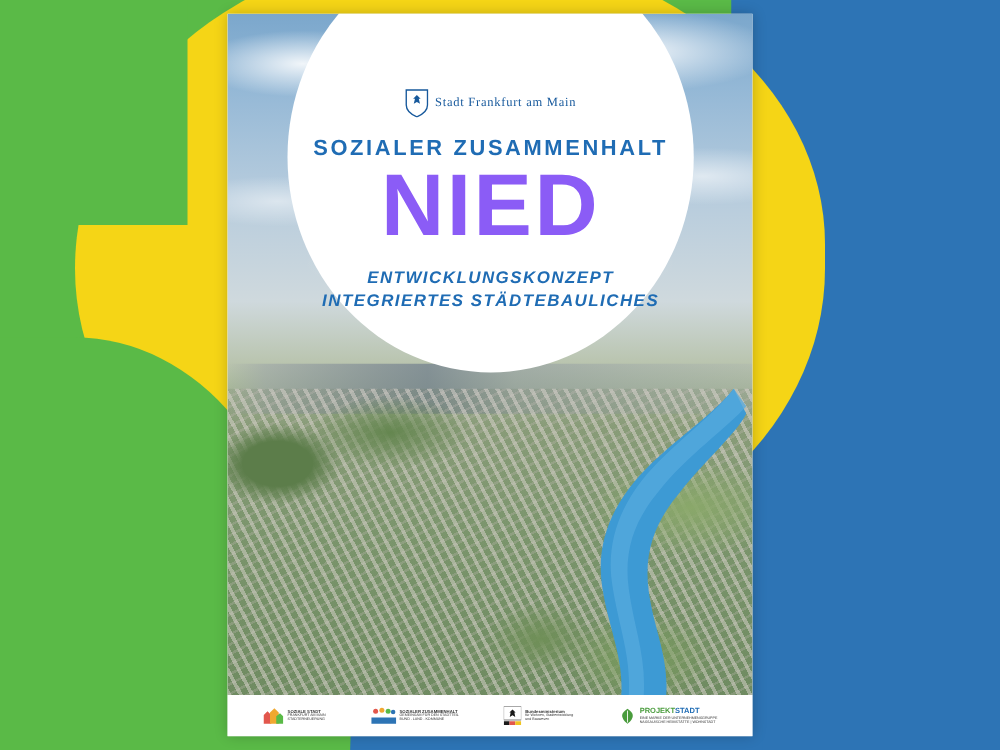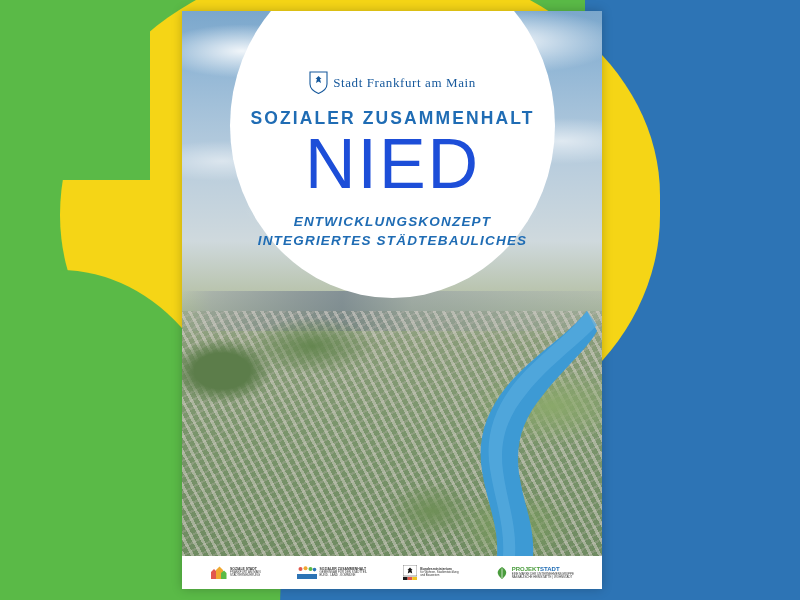--- a/index.html
+++ b/index.html
@@ -154,38 +154,38 @@
     justify-content: center;
     gap: 5px;
     margin-bottom: 14px;
   }
   .city-logo .crest {
     width: 19px;
     height: 23px;
   }
   .city-logo .crest-text {
     font-family: "Liberation Serif", serif;
-    font-size: 13px;
+    font-size: 10px;
     letter-spacing: 0.6px;
     color: #17599c;
     white-space: nowrap;
   }
   .kicker {
     font-size: 17.5px;
     font-weight: bold;
     letter-spacing: 2.1px;
     color: #1f6cb4;
     margin-bottom: 2px;
   }
   .bigtitle {
     font-size: 70px;
-    font-weight: normal;
+    font-weight: bold;
     letter-spacing: 2px;
     line-height: 0.95;
-    color: #1d4ed8;
+    color: #8b5cf6;
     margin: 2px 0 14px 0;
   }
   .subtitle {
     font-size: 13.5px;
     font-style: italic;
     font-weight: bold;
     letter-spacing: 1.2px;
     line-height: 1.45;
     color: #1f6cb4;
   }

